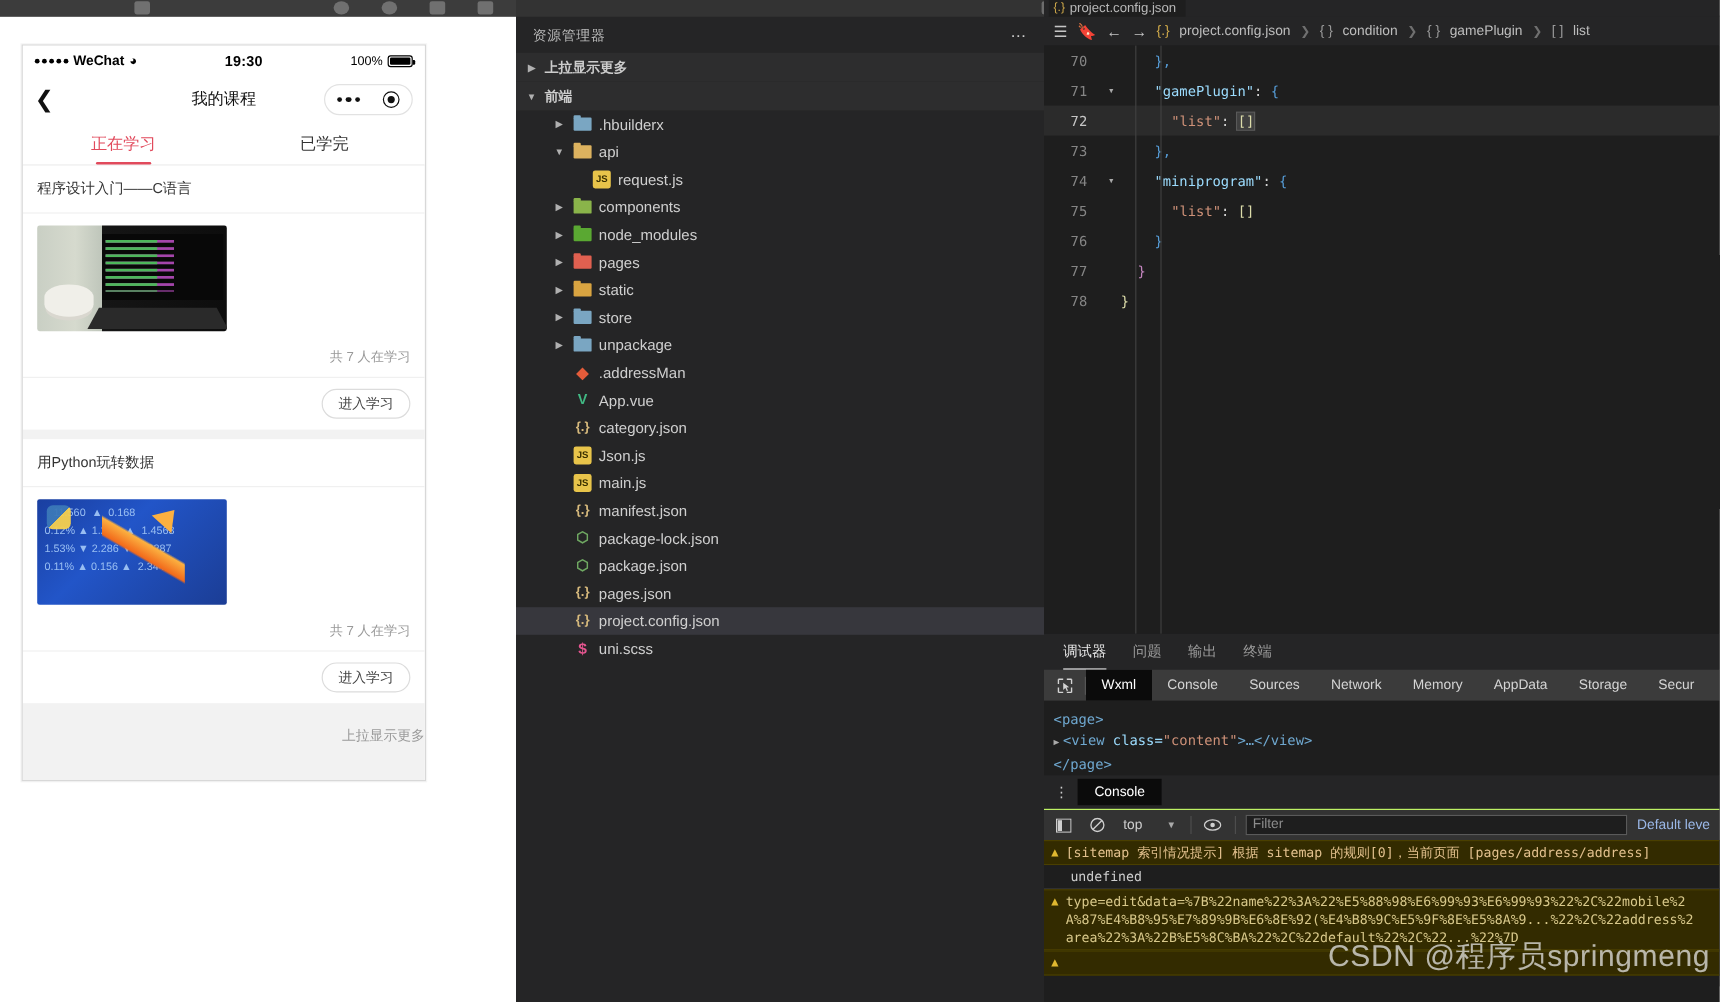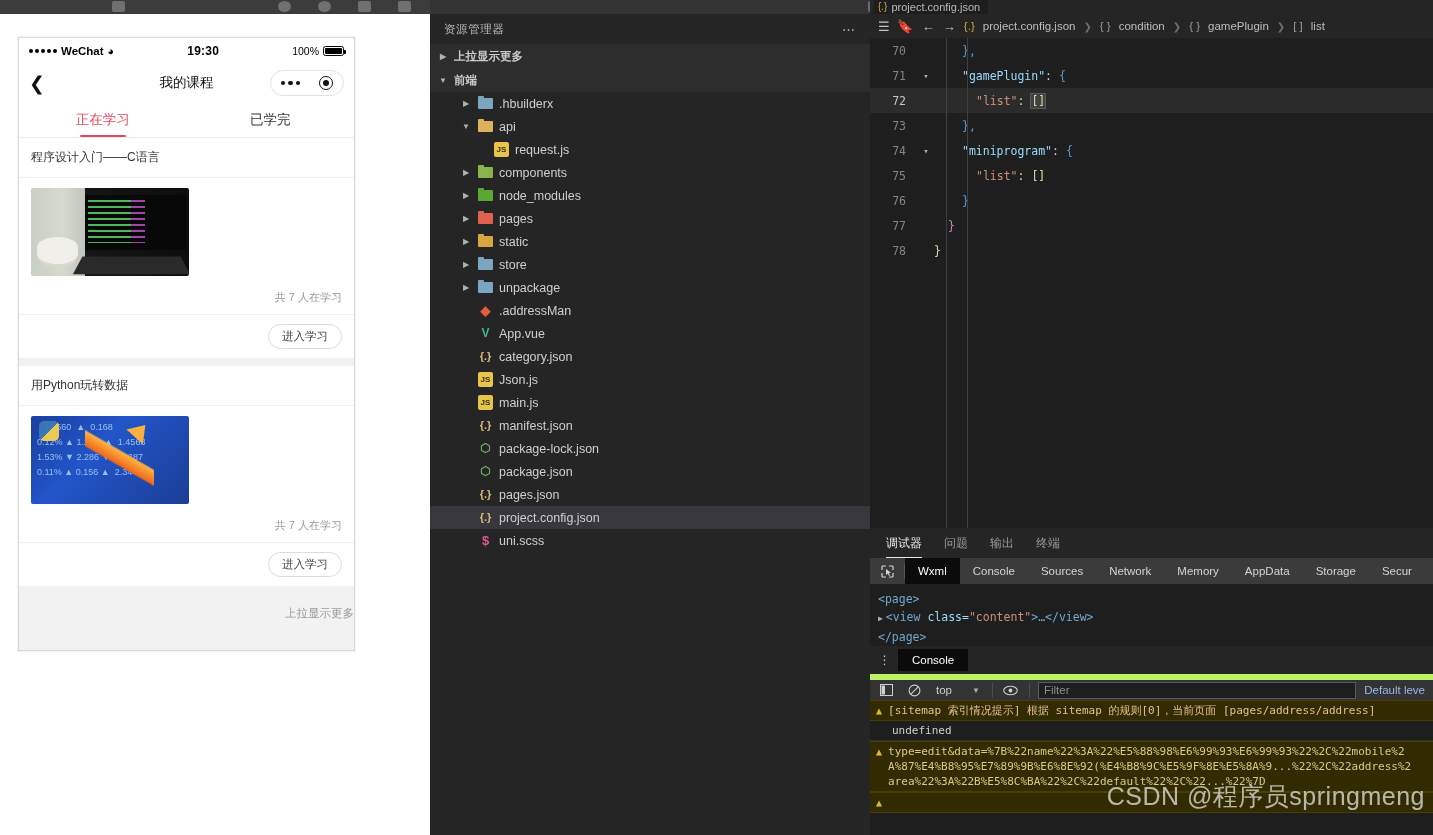--- a/index.html
+++ b/index.html
@@ -232,21 +232,21 @@
 
   .console-head {
     height:28px; background:#252526; display:flex; align-items:center; gap:6px; padding:0 8px;
   }
   .kebab { color:#cfcfcf; font-size:12px; letter-spacing:1px; width:14px; text-align:center; cursor:pointer; line-height:8px; }
   .console-chip {
     background:#0b0b0b; color:#ffffff; font-size:11.5px; padding:5px 14px; cursor:pointer;
   }
   .console-bar {
     height:26px; background:#333333; display:flex; align-items:center; gap:8px;
-    padding:0 6px; font-size:11.5px; color:#cfcfcf; border-top:6px solid #bef264;
+    padding:0 6px; font-size:11.5px; color:#cfcfcf; border-top:1px solid #bef264;
   }
   .cb-btn { width:20px; height:16px; display:flex; align-items:center; justify-content:center; cursor:pointer; color:#cfcfcf; }
   .cb-ctx { display:flex; align-items:center; gap:20px; padding:0 4px; cursor:pointer; }
   .cb-caret { font-size:8px; color:#aaa; }
   .cb-sep { width:1px; height:15px; background:#4d4d4d; }
   .cb-filter {
     flex:1; height:17px; background:#1e1e1e; border:1px solid #5a5a5a;
     color:#8c8c8c; font-size:11.5px; padding:0 5px; line-height:15px; cursor:text;
   }
   .cb-level { color:#9bb8e8; white-space:nowrap; padding-right:2px;text-align:right; }

